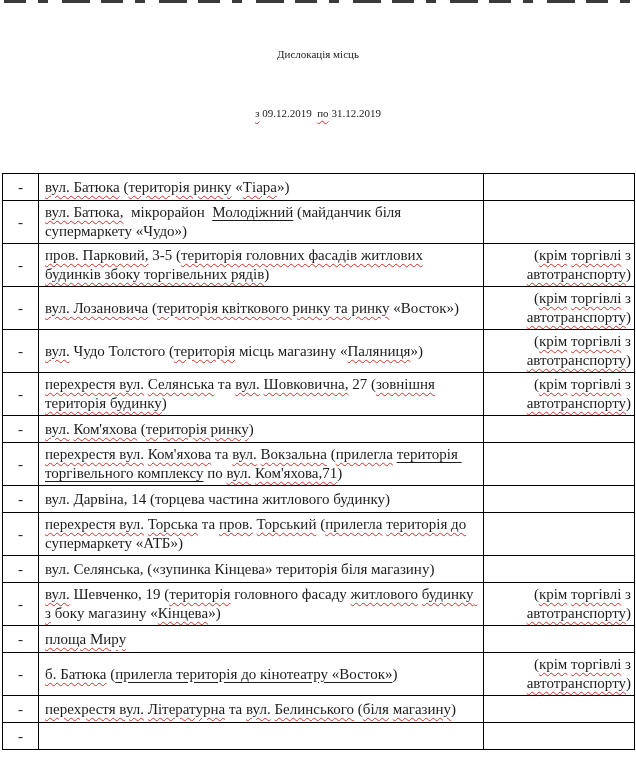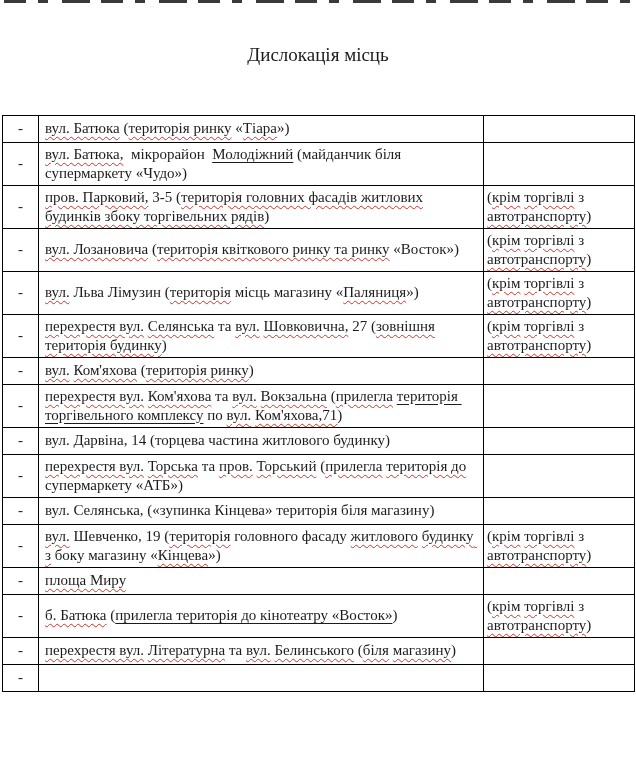--- a/index.html
+++ b/index.html
@@ -22,21 +22,21 @@
     position:absolute;top:0;left:4px;right:2px;height:3px;
     background:repeating-linear-gradient(90deg,
       #3a3a3a 0 22px, transparent 22px 34px,
       #3a3a3a 34px 44px, transparent 44px 58px,
       #3a3a3a 58px 86px, transparent 86px 97px);
   }
   .doc{position:relative;padding-top:4px;}
   .title{
     margin-top:2px;
     text-align:center;
-    font-size:19px;
+    font-size:11px;
     line-height:19.5px;
     white-space:pre-wrap;
   }
   table.tbl{
     border-collapse:collapse;
     table-layout:fixed;
     width:632px;
     margin:11px 0 0 2px;
   }
   col.c1{width:36px;}
@@ -47,21 +47,21 @@
     vertical-align:middle;
     font-size:15px;
     line-height:19px;
     padding:2px 6px;
     height:27px;
     white-space:pre-wrap;
     overflow:hidden;
   }
   td.dash{text-align:center;padding:2px 2px;}
   td.addr{padding:2px 8px 2px 6px;margin-top:12px;}
-  td.note{text-align:left;padding:2px 3px;}
+  td.note{text-align:right;padding:2px 3px;}
   .sq-red{
     text-decoration-line:underline;
     text-decoration-style:wavy;
     text-decoration-color:var(--sq-red);
     text-decoration-thickness:1px;
     text-underline-offset:2.5px;
   }
   .sq-green{
     text-decoration-line:underline;
     text-decoration-style:wavy;
@@ -72,20 +72,21 @@
   }
 </style>
 </head>
 <body style="background: rgb(255, 255, 255);">
 
 <div class="top-strip"></div>
 
 <div class="doc">
   <div class="title">
     <div class="tl"><span>Дислокація місць</span></div>
+    <div class="tl"><span class="sq-red">з</span><span> 09.12.2019  </span><span class="sq-red">по</span><span> 31.12.2019</span></div>
   </div>
 
   <table class="tbl">
     <colgroup>
       <col class="c1">
         <col class="c2">
         <col class="c3">
     </colgroup>
     <tbody id="rows-body">
         <tr>
@@ -103,21 +104,21 @@
           <td class="addr"><span class="sq-red">пров. Парковий,</span><span> 3-5 (</span><span class="sq-red">територія головних фасадів житлових</span><span> </span><span class="sq-red">будинків збоку торгівельних рядів</span><span>)</span></td>
           <td class="note"><span>(</span><span class="sq-red">крім</span><span> </span><span class="sq-red">торгівлі</span><span> з </span><span class="sq-red">автотранспорту</span><span>)</span></td>
         </tr>
         <tr>
           <td class="dash">-</td>
           <td class="addr"><span class="sq-red">вул. Лозановича</span><span> (</span><span class="sq-red">територія квіткового ринку та ринку</span><span> «Восток»)</span></td>
           <td class="note"><span>(</span><span class="sq-red">крім</span><span> </span><span class="sq-red">торгівлі</span><span> з </span><span class="sq-red">автотранспорту</span><span>)</span></td>
         </tr>
         <tr>
           <td class="dash">-</td>
-          <td class="addr"><span class="sq-red">вул.</span><span> Льва Лімузин (</span><span class="sq-red">територія</span><span> місць магазину «</span><span class="sq-red">Паляниця</span><span>»)</span></td>
+          <td class="addr"><span class="sq-red">вул.</span><span> Чудо Толстого (</span><span class="sq-red">територія</span><span> місць магазину «</span><span class="sq-red">Паляниця</span><span>»)</span></td>
           <td class="note"><span>(</span><span class="sq-red">крім</span><span> </span><span class="sq-red">торгівлі</span><span> з </span><span class="sq-red">автотранспорту</span><span>)</span></td>
         </tr>
         <tr>
           <td class="dash">-</td>
           <td class="addr"><span class="sq-red">перехрестя вул.</span><span> </span><span class="sq-red">Селянська</span><span> та </span><span class="sq-red">вул.</span><span> </span><span class="sq-red">Шовковична,</span><span> 27 (</span><span class="sq-red">зовнішня</span><span> </span><span class="sq-red">територія будинку</span><span>)</span></td>
           <td class="note"><span>(</span><span class="sq-red">крім</span><span> </span><span class="sq-red">торгівлі</span><span> з </span><span class="sq-red">автотранспорту</span><span>)</span></td>
         </tr>
         <tr>
           <td class="dash">-</td>
           <td class="addr"><span class="sq-red">вул.</span><span> </span><span class="sq-red">Ком'яхова</span><span> (</span><span class="sq-red">територія ринку</span><span>)</span></td>

